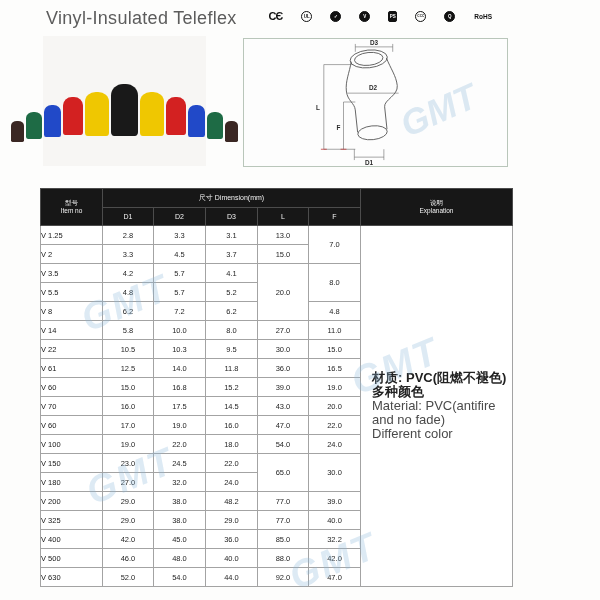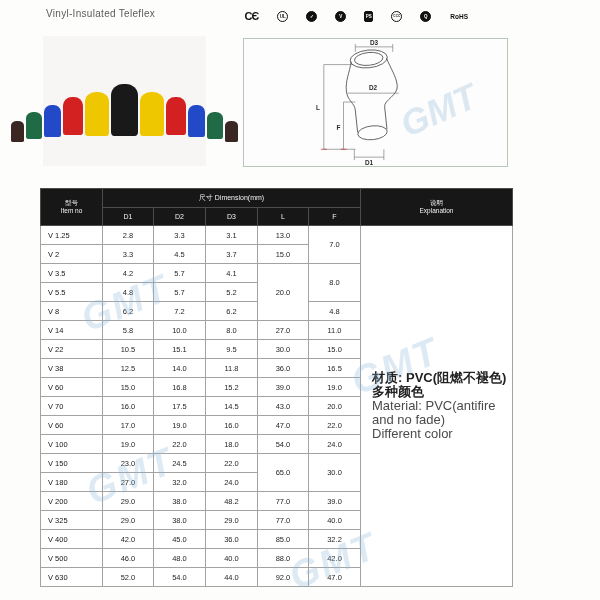--- a/index.html
+++ b/index.html
@@ -5,24 +5,24 @@
   html,body{margin:0;padding:0;}
   body{
     width:600px;height:600px;position:relative;overflow:hidden;
     background:#fdfdfc;
     font-family:"Liberation Sans", sans-serif;
     -webkit-font-smoothing:antialiased;
   }
   
   .page-title{
     position:absolute;left:46px;top:8px;
-    font-size:10px;color:#5c5c5c;letter-spacing:.3px;font-weight:400;
+    font-size:18px;color:#5c5c5c;letter-spacing:.3px;font-weight:400;
   }
   .certs{
-    position:absolute;top:10px;right:132px;
+    position:absolute;top:10px;right:108px;
     display:flex;align-items:center;gap:18px;
   }
   .ce-mark{font-size:11px;font-weight:700;color:#111;letter-spacing:-1px;margin-right:1px;}
   .badge{
     display:inline-flex;align-items:center;justify-content:center;
     width:11px;height:11px;border-radius:50%;
     border:1.2px solid #111;color:#111;
     font-size:4.5px;font-weight:700;box-sizing:border-box;
   }
   .badge.filled{background:#111;color:#fff;}
@@ -54,21 +54,21 @@
     font-weight:400;
   }
   .h-item,.h-expl{font-size:6.5px;line-height:8px;}
   .h-item div,.h-expl div{text-align:center;}
   .h-dim{font-size:7px;height:19px;}
   .h-sub{font-size:7px;height:18px;}
   tbody td{
     height:19px;font-size:7.5px;color:#1e1e1e;text-align:center;
     vertical-align:middle;background:#fff;
   }
-  td.c-item{text-align:left;padding-left:7px;color:#161616;}
+  td.c-item{text-align:left;color:#161616;}
   td.c-expl{
     text-align:left;vertical-align:middle;padding-left:11px;background:#fff;
   }
   .expl-line{font-size:13px;color:#4a4a4a;line-height:14px;}
   .expl-line.cn{color:#222;font-weight:700;}
   
   .wm{
     position:absolute;font-size:38px;font-weight:700;font-style:italic;
     color:rgba(142,186,219,0.30);transform:rotate(-22deg);
     pointer-events:none;letter-spacing:2px;z-index:5;
@@ -220,27 +220,27 @@
           <td class="c-item">V 14</td>
           <td class="c-num">5.8</td>
           <td class="c-num">10.0</td>
           <td class="c-num">8.0</td>
           <td class="c-num">27.0</td>
           <td class="c-num">11.0</td>
         </tr>
         <tr>
           <td class="c-item">V 22</td>
           <td class="c-num">10.5</td>
-          <td class="c-num">15.1</td>
+          <td class="c-num">10.3</td>
           <td class="c-num">9.5</td>
           <td class="c-num">30.0</td>
           <td class="c-num">15.0</td>
         </tr>
         <tr>
-          <td class="c-item">V 38</td>
+          <td class="c-item">V 61</td>
           <td class="c-num">12.5</td>
           <td class="c-num">14.0</td>
           <td class="c-num">11.8</td>
           <td class="c-num">36.0</td>
           <td class="c-num">16.5</td>
         </tr>
         <tr>
           <td class="c-item">V 60</td>
           <td class="c-num">15.0</td>
           <td class="c-num">16.8</td>

